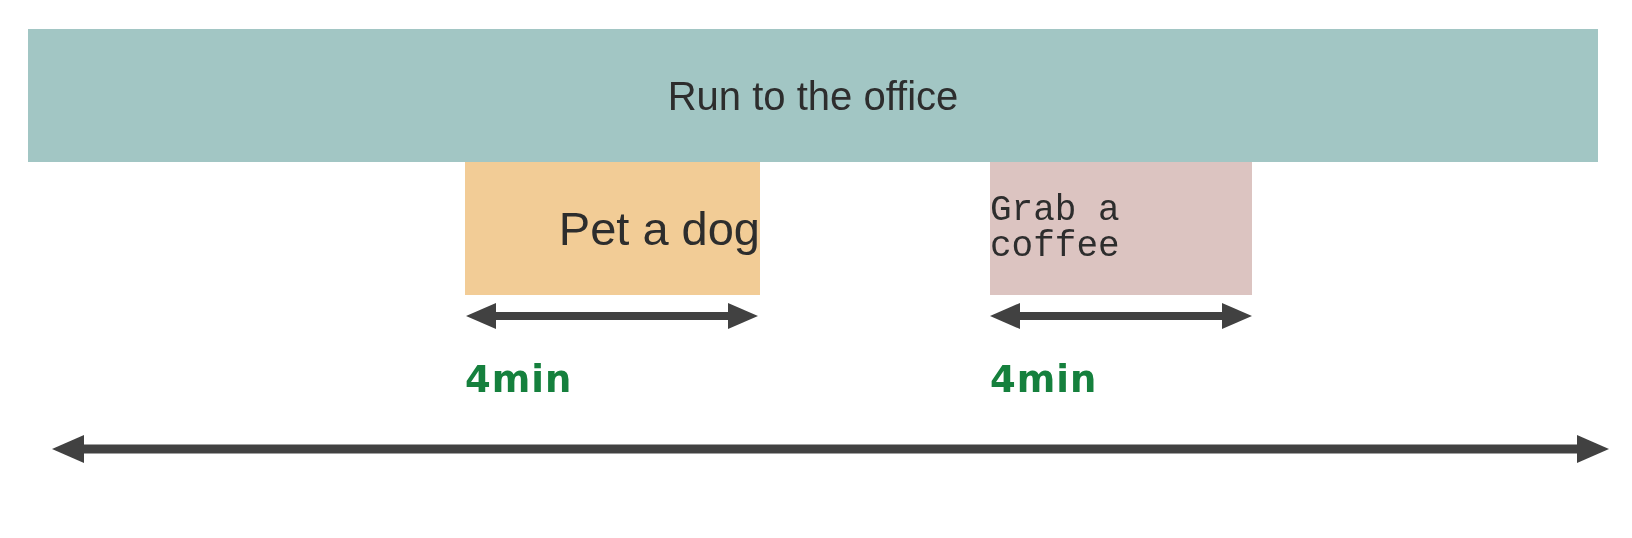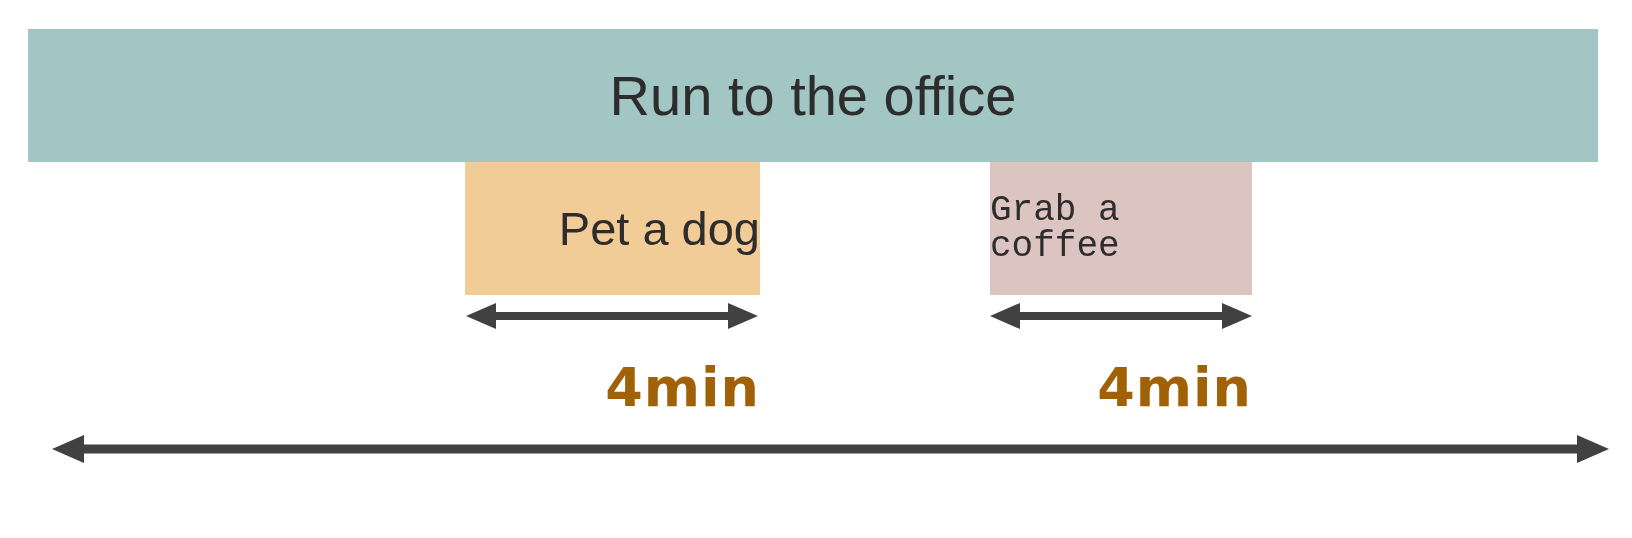--- a/index.html
+++ b/index.html
@@ -17,21 +17,21 @@
     overflow:hidden;
     font-family:"Liberation Sans",sans-serif;
     color:var(--text);
   }
   
   .main-bar{
     position:absolute;left:28px;top:29px;width:1570px;height:133px;
     background:var(--teal);
     display:flex;align-items:center;justify-content:center;
   }
-  .main-bar .label{font-size:56px;line-height:1;}
+  .main-bar .label{font-size:40px;line-height:1;}
   
   .task{
     position:absolute;top:162px;height:133px;
     display:flex;align-items:center;justify-content:flex-end;
     line-height:1;
   }
   .task.pet{left:465px;width:295px;background:var(--orange);font-size:47px;}
   .task.coffee{left:990px;width:262px;background:var(--pink);font-size:36px;font-family:Liberation Mono, monospace;}
   
   .harrow{position:absolute;height:26px;}
@@ -53,24 +53,24 @@
   }
   #arrow-pet{left:466px;top:303px;width:292px;}
   #arrow-coffee{left:990px;top:303px;width:262px;}
   #arrow-total{left:52px;top:435px;width:1557px;height:28px;}
   #arrow-total .head{top:0;}
   #arrow-total .head.l{border-top-width:14px;border-bottom-width:14px;border-right-width:32px;}
   #arrow-total .head.r{border-top-width:14px;border-bottom-width:14px;border-left-width:32px;}
   #arrow-total .line{left:26px;right:26px;height:9px;}
   
   .duration{
-    position:absolute;text-align:right;
+    position:absolute;text-align:left;
     font-family:"DejaVu Sans",sans-serif;
-    font-weight:700;font-size:54px;line-height:1;
-    color:#a16207;letter-spacing:1px;
+    font-weight:700;font-size:37px;line-height:1;
+    color:#15803d;letter-spacing:1px;
   }
   #dur-pet{left:465px;width:295px;top:361px;}
   #dur-coffee{left:990px;width:262px;top:361px;}
   #dur-total{left:708px;width:400px;top:477px;}
 </style>
 </head>
 <body>
 
 <div class="canvas">
 

